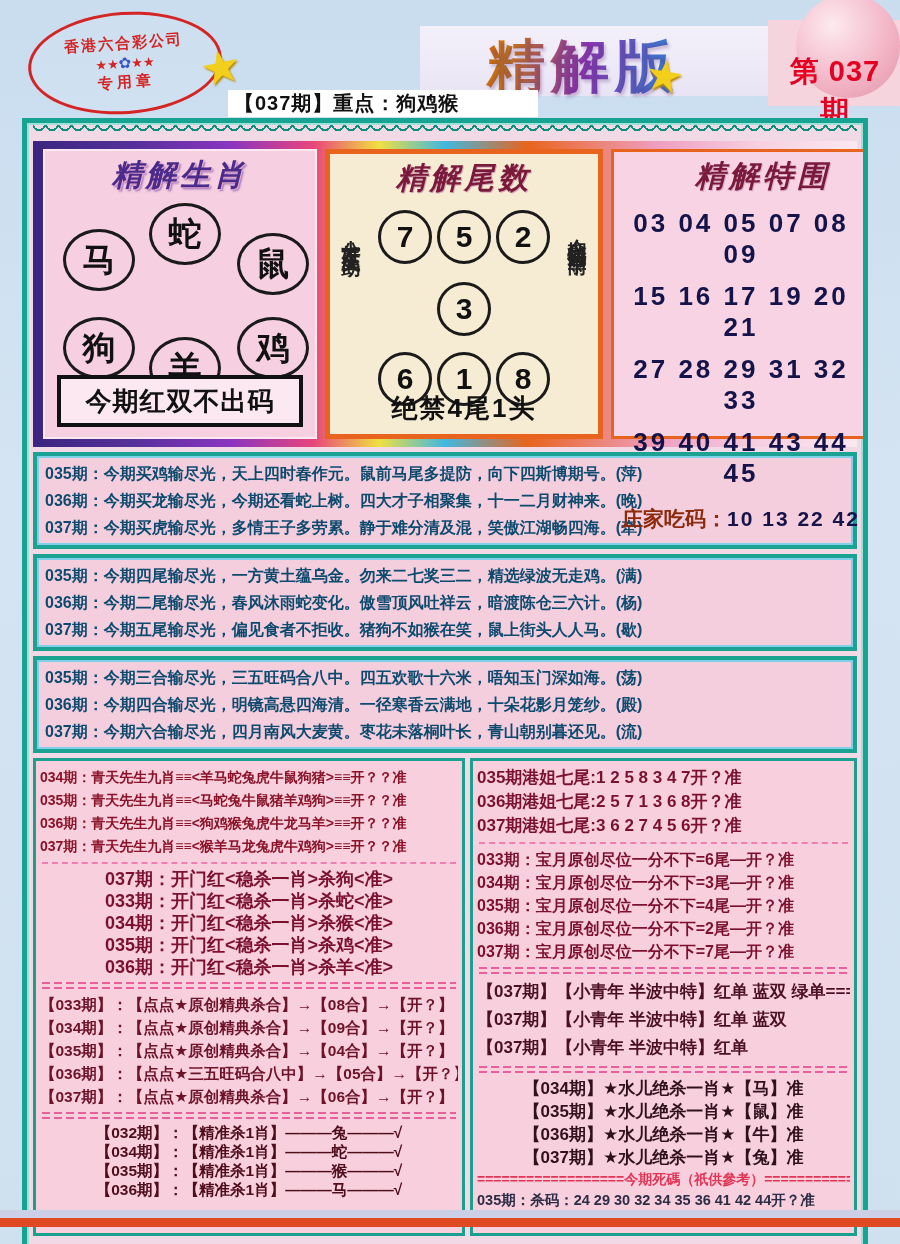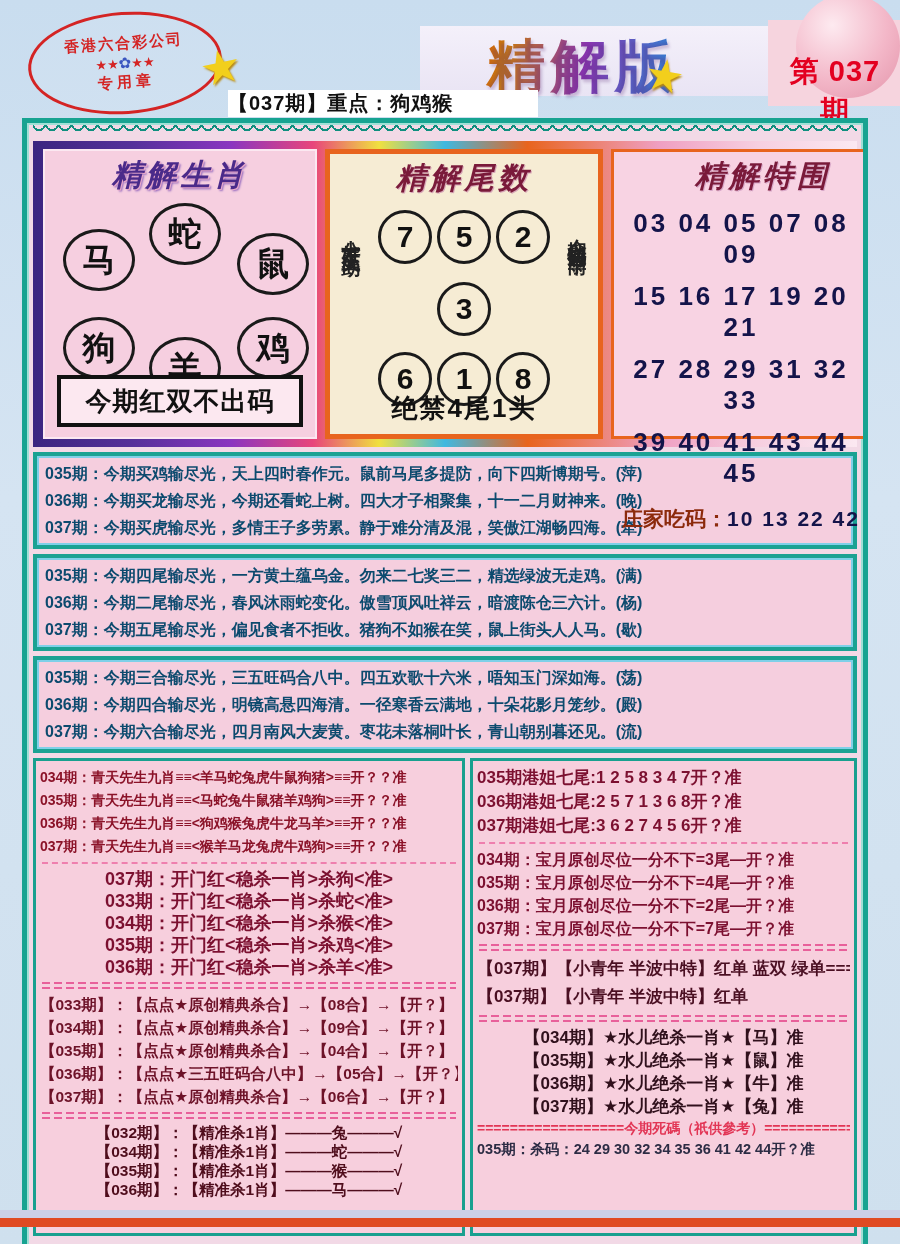--- a/index.html
+++ b/index.html
@@ -33,21 +33,21 @@
     position:absolute;left:428px;top:28px;width:310px;text-align:center;
     font-size:58px;font-weight:bold;letter-spacing:6px;color:#b3308a;
     background:linear-gradient(100deg,#e03010 5%,#c87a10 25%,#8a35b0 50%,#3a7ad0 75%,#8050c0 95%);
     -webkit-background-clip:text;background-clip:text;-webkit-text-fill-color:transparent;
     text-shadow:2px 3px 3px rgba(90,40,120,0.25);
   }
   .issue-no{position:absolute;left:772px;top:52px;width:126px;text-align:center;
     font-size:29px;font-weight:bold;color:#e30020;letter-spacing:1px;}
   .keypoint-strip{position:absolute;left:228px;top:90px;width:310px;height:27px;
     background:#ffffff;display:flex;align-items:center;}
-  .keypoint{font-size:20px;font-weight:bold;color:#111;letter-spacing:1px;}
+  .keypoint{font-size:20px;font-weight:bold;color:#111;letter-spacing:1px;padding-left:6px;}
   
   .frame{
     position:absolute;left:22px;top:118px;width:846px;height:1136px;
     border:5px solid #17a391;box-shadow:0 0 0 2px #9fe0d6 inset;
     background:#f2d9e6;box-sizing:border-box;overflow:hidden;
   }
   .wave{height:14px;margin:2px 6px 0 6px;
     background-image:radial-gradient(circle at 6px -1px,rgba(0,0,0,0) 5px,#0e8f7e 5px,#0e8f7e 7px,rgba(0,0,0,0) 7px);
     background-size:13px 12px;background-repeat:repeat-x;}
   
@@ -234,28 +234,30 @@
     </div>
 
     <div class="col right">
       <div class="gj">
         <div class="row">035期港姐七尾:1 2 5 8 3 4 7开？准</div>
         <div class="row">036期港姐七尾:2 5 7 1 3 6 8开？准</div>
         <div class="row">037期港姐七尾:3 6 2 7 4 5 6开？准</div>
       </div>
       <div class="dash"></div>
       <div class="by">
+        <div class="row">033期：宝月原创尽位一分不下=6尾—开？准</div>
         <div class="row">034期：宝月原创尽位一分不下=3尾—开？准</div>
         <div class="row">035期：宝月原创尽位一分不下=4尾—开？准</div>
         <div class="row">036期：宝月原创尽位一分不下=2尾—开？准</div>
         <div class="row">037期：宝月原创尽位一分不下=7尾—开？准</div>
       </div>
       <div class="eq"></div>
       <div class="xqn">
         <div class="row">【037期】【小青年 半波中特】红单  蓝双 绿单===开</div>
+        <div class="row">【037期】【小青年 半波中特】红单  蓝双</div>
         <div class="row">【037期】【小青年 半波中特】红单</div>
       </div>
       <div class="eq"></div>
       <div class="se">
         <div class="row">【034期】★水儿绝杀一肖★【马】准</div>
         <div class="row">【035期】★水儿绝杀一肖★【鼠】准</div>
         <div class="row">【036期】★水儿绝杀一肖★【牛】准</div>
         <div class="row">【037期】★水儿绝杀一肖★【兔】准</div>
       </div>
       <div class="dead">==================今期死碼（祇供參考）==============</div>

